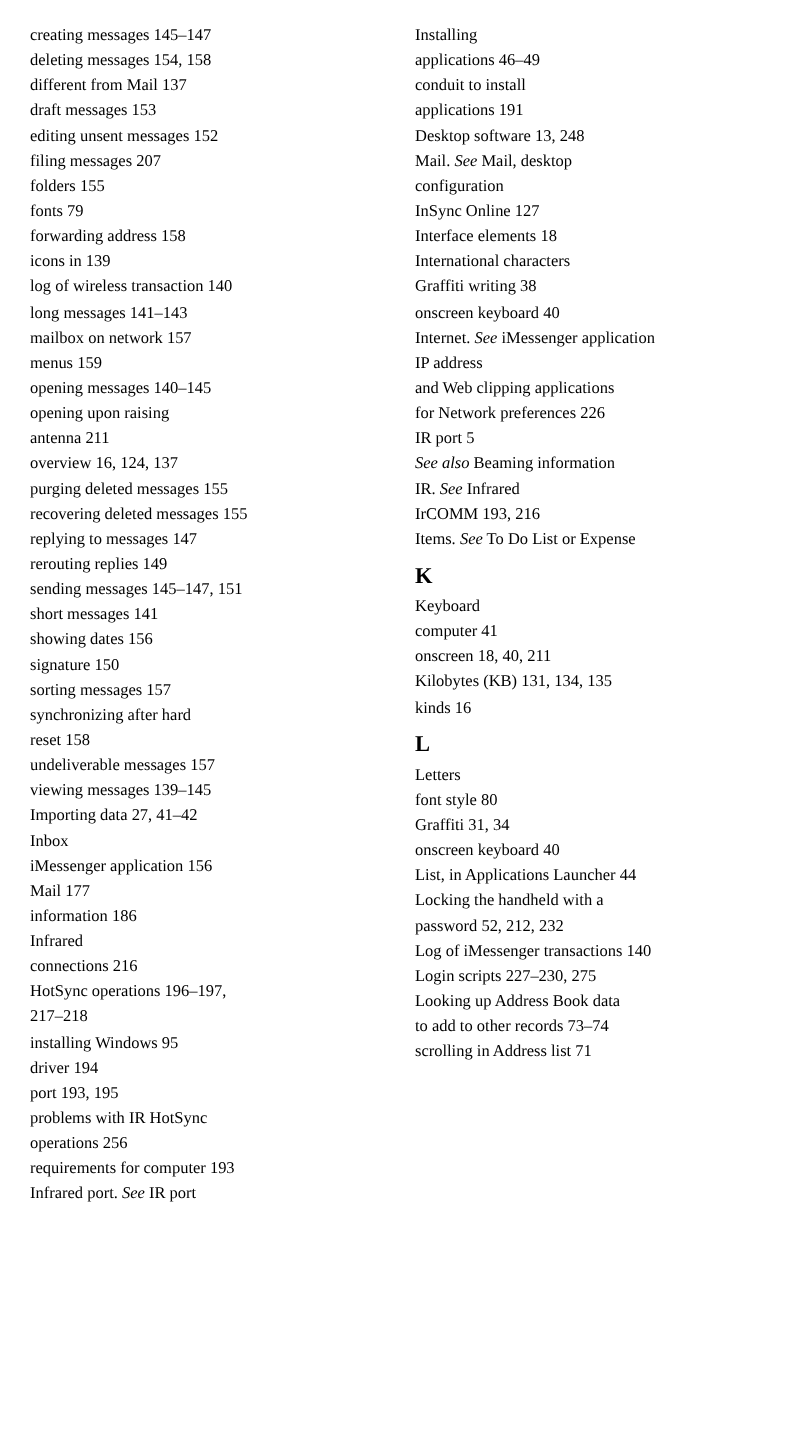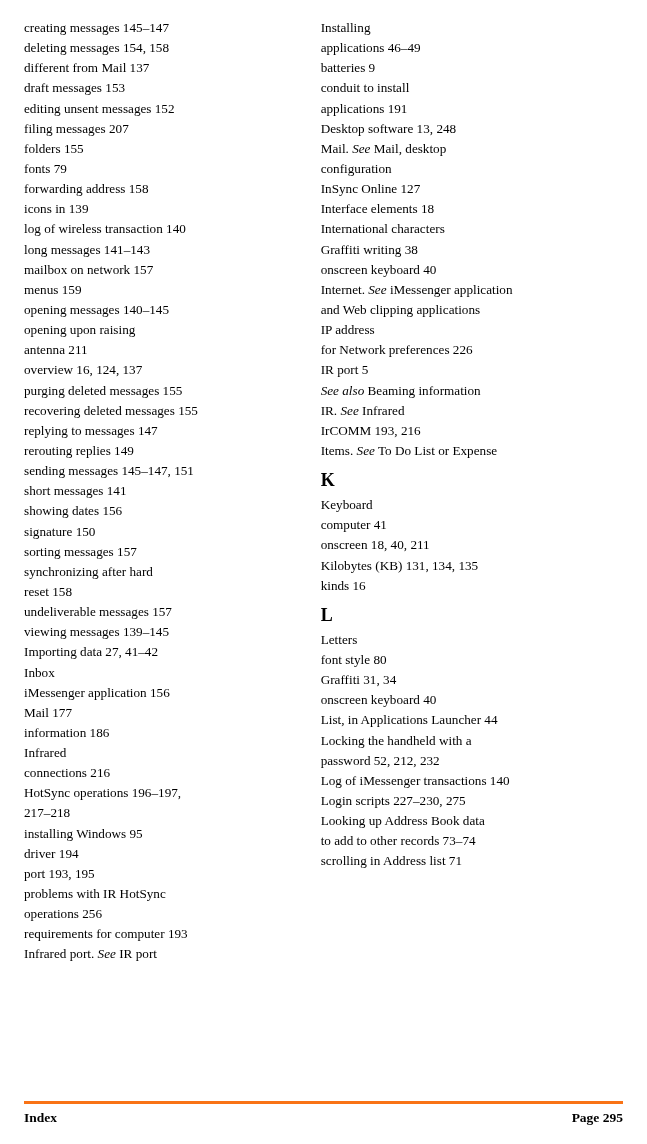--- a/index.html
+++ b/index.html
@@ -10,21 +10,21 @@
       font-family: Georgia, 'Times New Roman', Times, serif;
       font-size: 13.5px;
       color: #000;
       padding: 0;
     }
     .page {
       width: 647px;
       min-height: 1144px;
       padding: 18px 24px 18px 24px;
       display: flex;
-      flex-direction: column;
+      flex-direction: row;
     }
     .content-area {
       display: flex;
       flex-direction: row;
       flex: 1;
       gap: 0;
     }
     .col-left {
       width: 300px;
       padding-right: 18px;
@@ -111,34 +111,33 @@
         <div class="entry-block"><span class="index-entry sub2">driver 194</span></div>
         <div class="entry-block"><span class="index-entry sub">port 193, 195</span></div>
         <div class="entry-block"><span class="index-entry sub">problems with IR HotSync</span></div>
         <div class="entry-block"><span class="index-entry sub2">operations 256</span></div>
         <div class="entry-block"><span class="index-entry sub">requirements for computer 193</span></div>
         <div class="entry-block"><span class="index-entry main">Infrared port. <em>See</em> IR port</span></div>
       </div>
     <div class="col-right" id="col-right-container">
         <div class="entry-block"><span class="index-entry main">Installing</span></div>
         <div class="entry-block"><span class="index-entry sub">applications 46–49</span></div>
-        <div class="entry-block"><span class="index-entry sub">batteries 9</span></div>
         <div class="entry-block"><span class="index-entry sub">conduit to install</span></div>
         <div class="entry-block"><span class="index-entry sub2">applications 191</span></div>
         <div class="entry-block"><span class="index-entry sub">Desktop software 13, 248</span></div>
         <div class="entry-block"><span class="index-entry sub">Mail. <em>See</em> Mail, desktop</span></div>
         <div class="entry-block"><span class="index-entry sub2">configuration</span></div>
         <div class="entry-block"><span class="index-entry main">InSync Online 127</span></div>
         <div class="entry-block"><span class="index-entry main">Interface elements 18</span></div>
         <div class="entry-block"><span class="index-entry main">International characters</span></div>
         <div class="entry-block"><span class="index-entry sub">Graffiti writing 38</span></div>
         <div class="entry-block"><span class="index-entry sub">onscreen keyboard 40</span></div>
         <div class="entry-block"><span class="index-entry main">Internet. <em>See</em> iMessenger application</span></div>
+        <div class="entry-block"><span class="index-entry main">IP address</span></div>
         <div class="entry-block"><span class="index-entry sub">and Web clipping applications</span></div>
-        <div class="entry-block"><span class="index-entry main">IP address</span></div>
         <div class="entry-block"><span class="index-entry sub">for Network preferences 226</span></div>
         <div class="entry-block"><span class="index-entry main">IR port 5</span></div>
         <div class="entry-block"><span class="index-entry sub"><em>See also</em>  Beaming information</span></div>
         <div class="entry-block"><span class="index-entry main">IR. <em>See</em> Infrared</span></div>
         <div class="entry-block"><span class="index-entry main">IrCOMM 193, 216</span></div>
         <div class="entry-block"><span class="index-entry main">Items. <em>See</em> To Do List or Expense</span></div>
         <div class="entry-block">
           <span class="section-letter">K</span>
         </div>
         <div class="entry-block"><span class="index-entry main">Keyboard</span></div>

